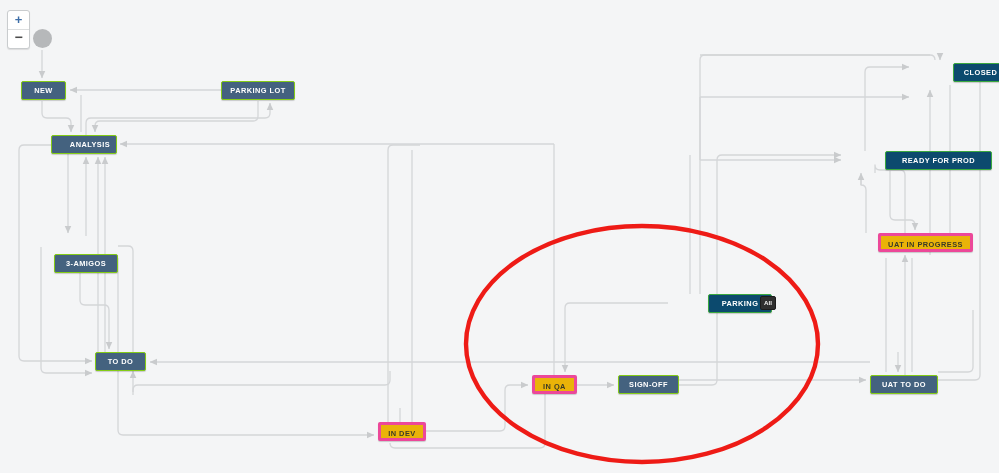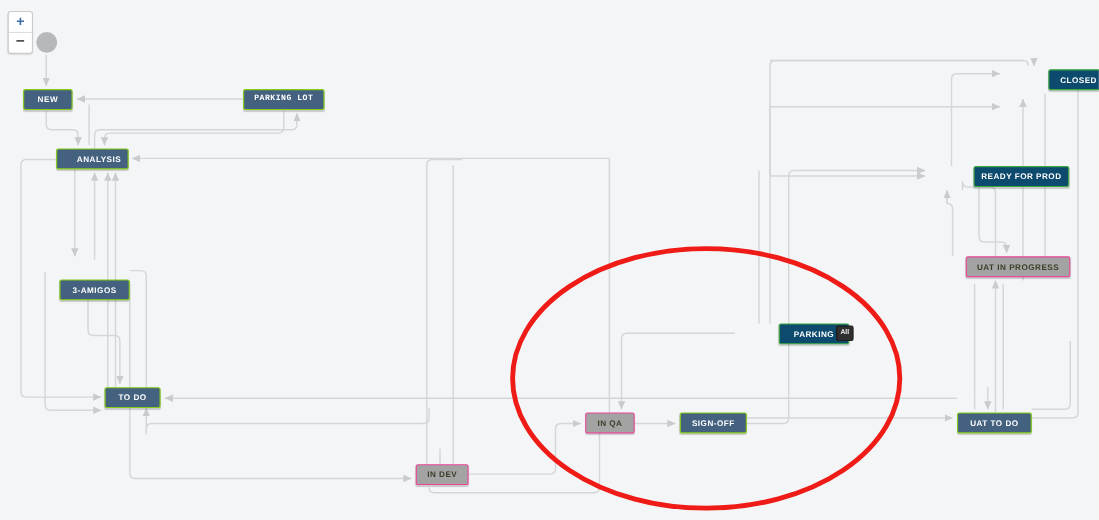--- a/index.html
+++ b/index.html
@@ -76,22 +76,22 @@
     border: 1px solid #84cc16;
     color: #ffffff;
   }
   .node.green {
     background: #0c4a6e;
     border: 1px solid #3aa83f;
     color: #ffffff;
     margin-left: 40px;
   }
   .node.yellow {
-    background: #a3a3a3;
-    border: 1px solid #ec4899;
+    background: #eab308;
+    border: 3px solid #ec4899;
     color: #3b3b26;
   }
   
   #badge-all {
     position: absolute;
     left: 760px;
     top: 296px;
     height: 12px;
     line-height: 12px;
     padding: 0 3px;
@@ -238,30 +238,30 @@
 
   <div id="zoom-control">
     <div class="zbtn plus">+</div>
     <div class="zbtn minus">−</div>
   </div>
 
   <div id="start-node"></div>
 
   <div id="node-layer">
       <div class="node blue" style="left: 21px; top: 81px; width: 45px;">NEW</div>
-      <div class="node blue" style="left: 221px; top: 81px; width: 74px; font-family: Liberation Mono, monospace;">PARKING LOT</div>
+      <div class="node blue" style="left: 221px; top: 81px; width: 74px;">PARKING LOT</div>
       <div class="node blue" style="left: 51px; top: 135px; width: 66px; padding-left: 12px;">ANALYSIS</div>
       <div class="node blue" style="left: 54px; top: 236px; width: 64px; margin-top: 18px;">3-AMIGOS</div>
       <div class="node blue" style="left: 95px; top: 352px; width: 51px;">TO DO</div>
       <div class="node yellow" style="left: 378px; top: 422px; width: 48px;">IN DEV</div>
       <div class="node yellow" style="left: 532px; top: 375px; width: 45px;">IN QA</div>
       <div class="node blue" style="left: 618px; top: 375px; width: 61px;">SIGN-OFF</div>
       <div class="node green" style="left: 668px; top: 294px; width: 64px;">PARKING</div>
       <div class="node green" style="left: 913px; top: 63px; width: 55px;">CLOSED</div>
-      <div class="node green" style="left: 845px; top: 151px; width: 87px;">READY FOR PROD</div>
+      <div class="node green" style="left: 845px; top: 151px; width: 107px;">READY FOR PROD</div>
       <div class="node yellow" style="left: 878px; top: 233px; width: 95px;">UAT IN PROGRESS</div>
       <div class="node blue" style="left: 870px; top: 375px; width: 68px;">UAT TO DO</div>
     </div>
 
   <div id="badge-all">All</div>
 
   <svg id="highlight" viewBox="0 0 999 473">
     <ellipse id="focus-ellipse" cx="642" cy="344" rx="176" ry="118" stroke="#ee1b16"></ellipse>
   </svg>
 

